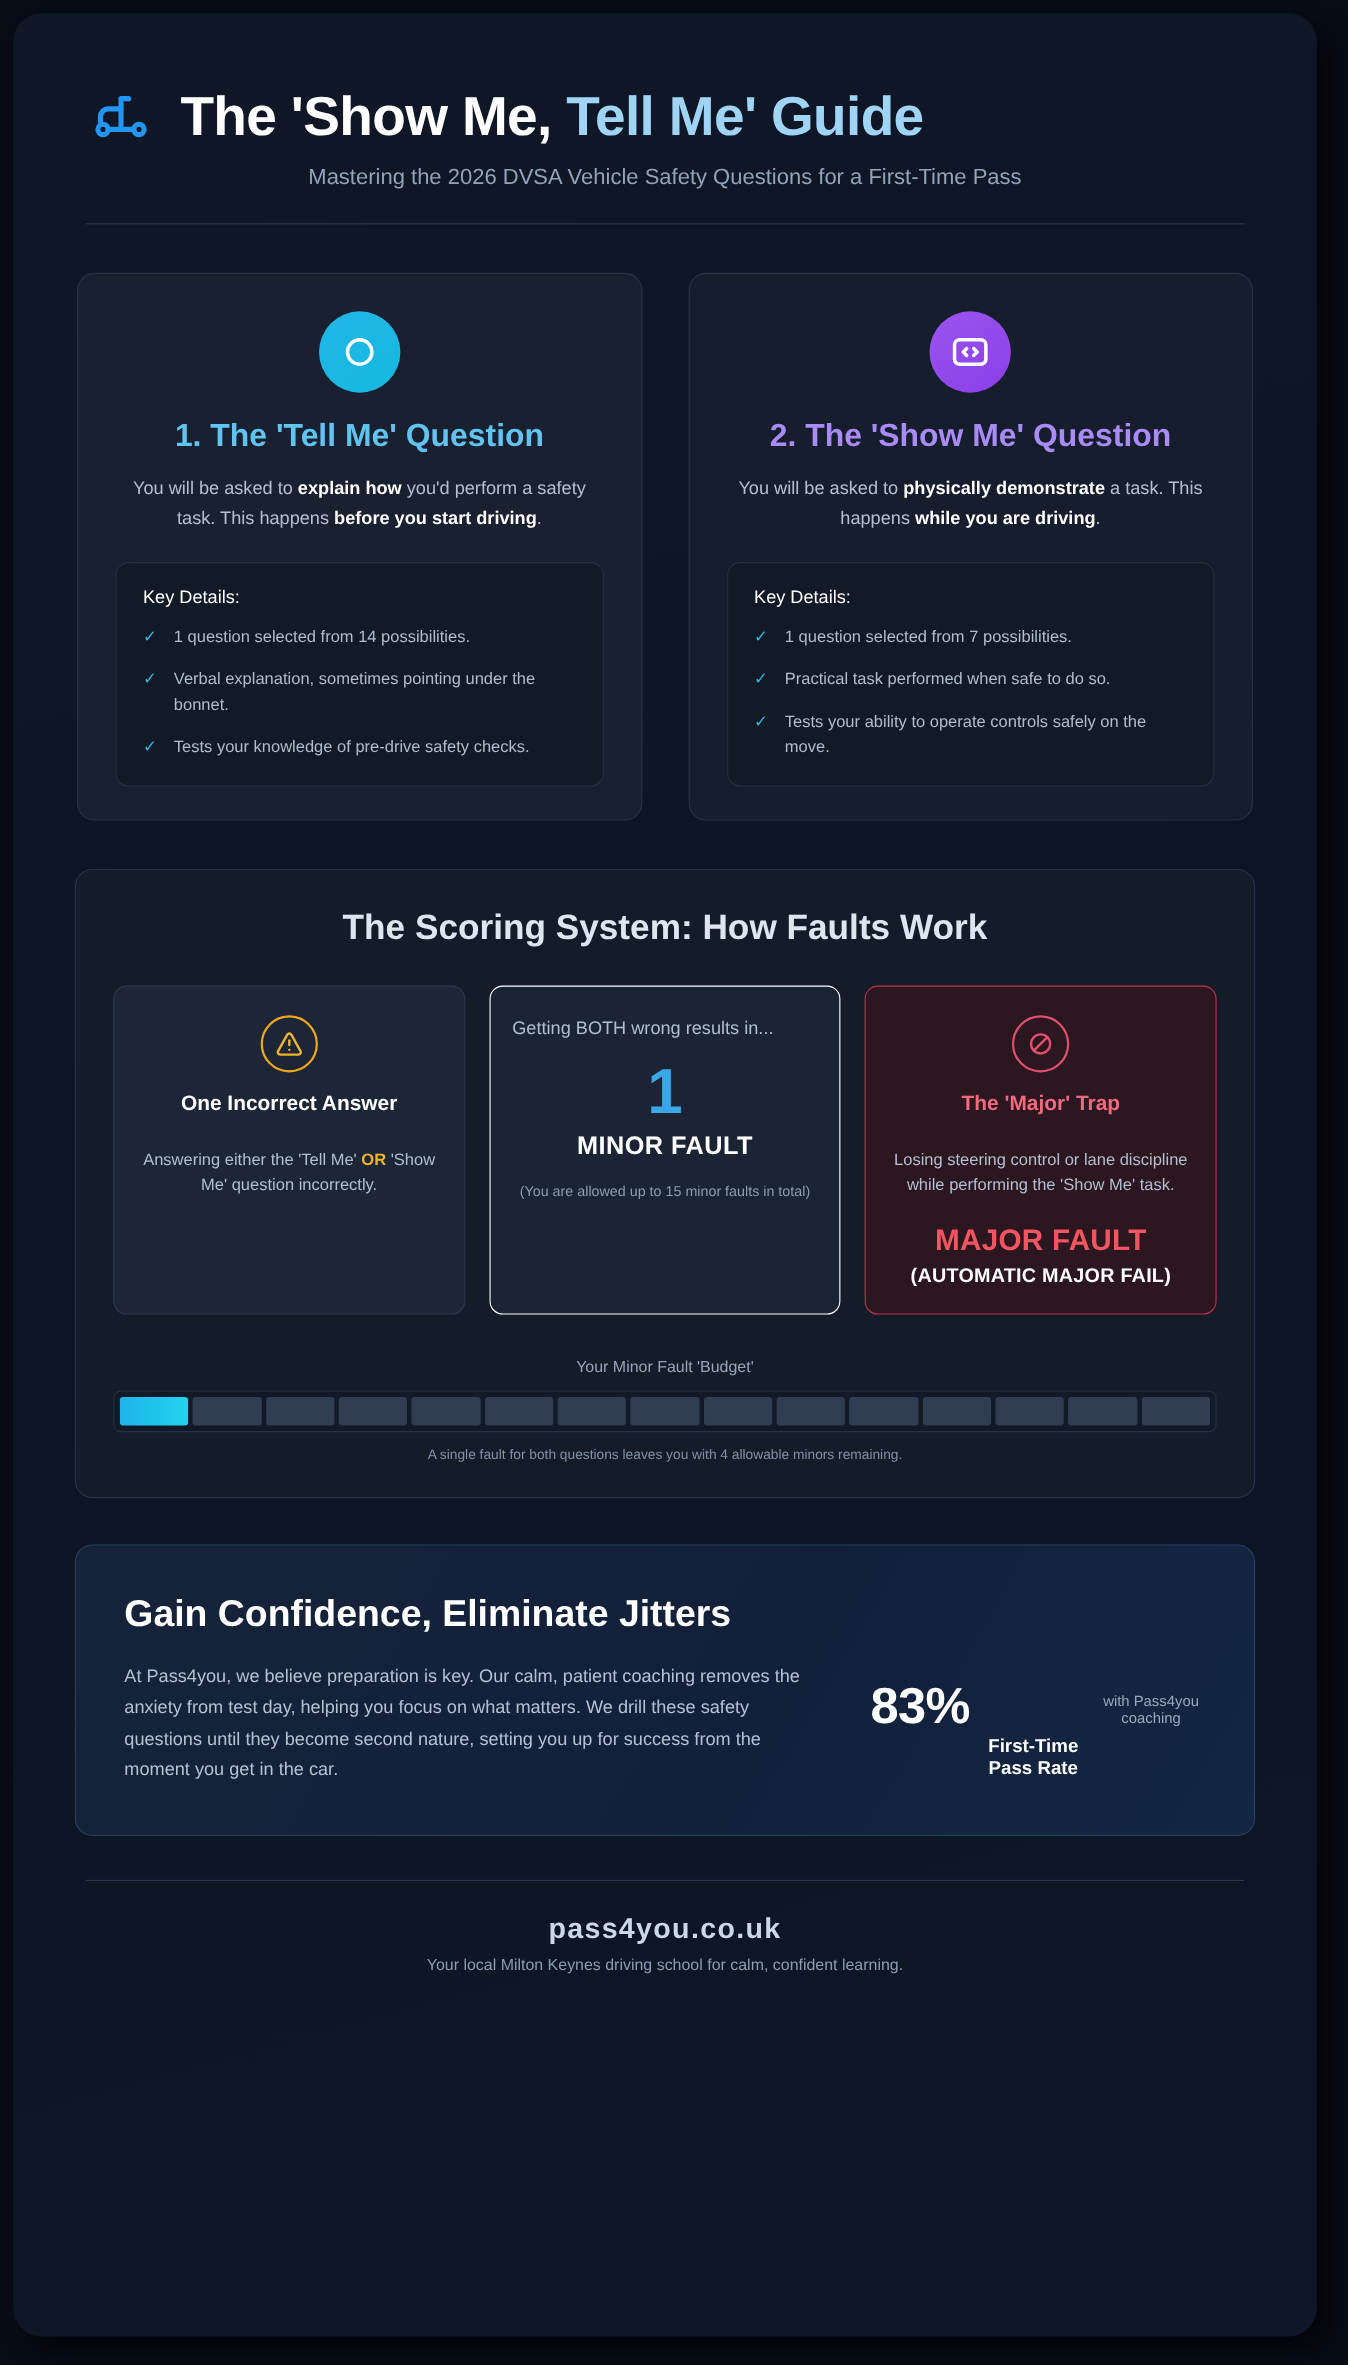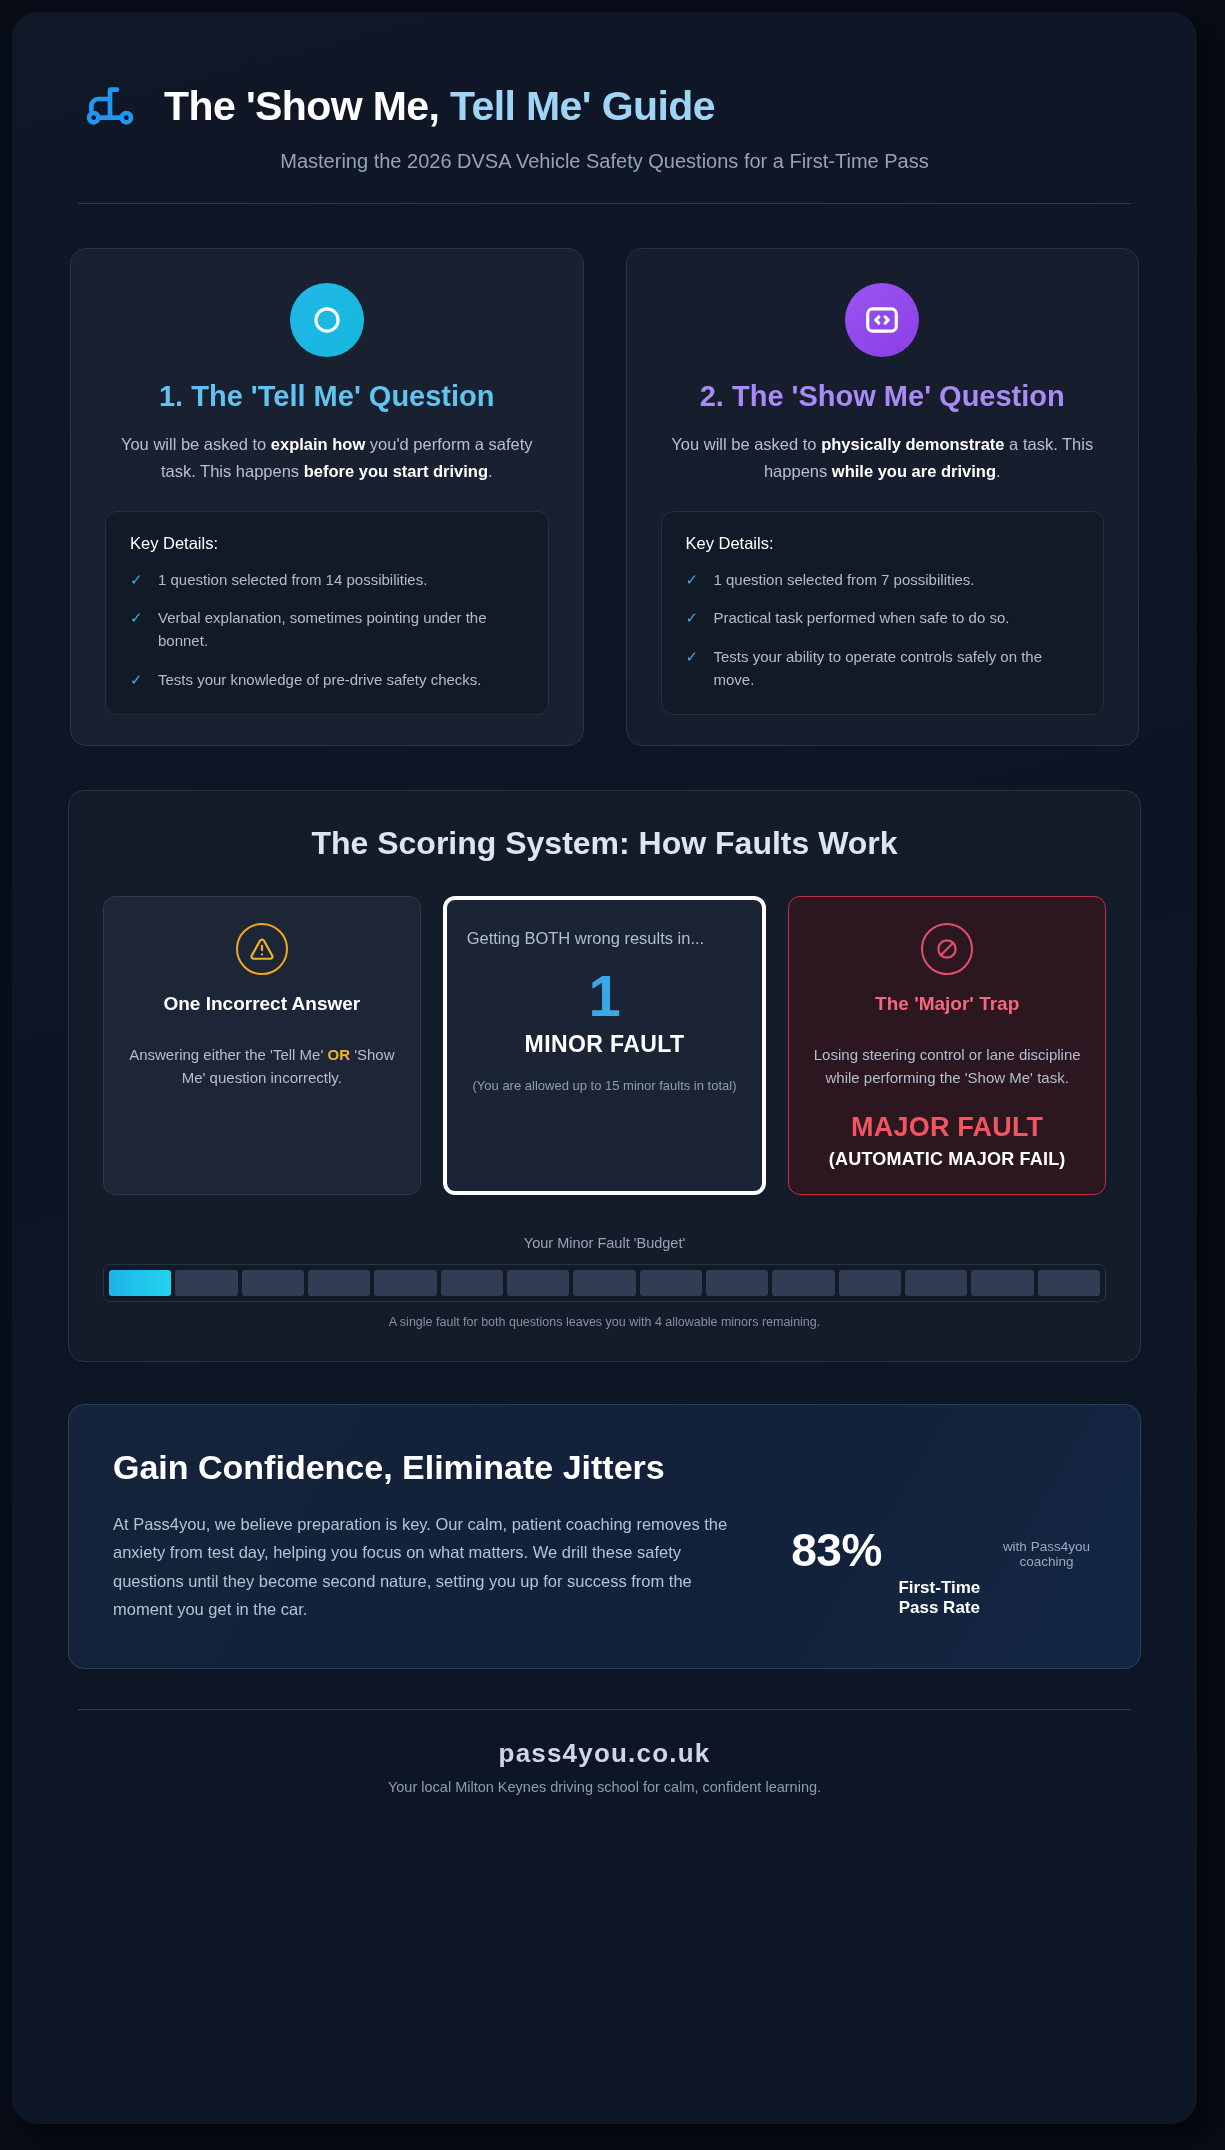--- a/index.html
+++ b/index.html
@@ -23,21 +23,21 @@
     position:relative;
     overflow:hidden;
   }
 
   
   .header { padding-top:22px; }
   .head-row { display:flex; align-items:center; gap:26px; padding-left:14px;}
   .logo-icon { width:56px; height:56px; flex:0 0 56px; color:#2196f3; }
   .logo-icon svg { width:56px; height:56px; display:block; }
   h1.title {
-    font-size:41px; font-weight:700; letter-spacing:-0.6px; line-height:1.08;
+    font-size:50px; font-weight:700; letter-spacing:-0.6px; line-height:1.08;
     color:#ffffff;
   }
   h1.title .hl { color:#9fd4f5; }
   .subtitle {
     margin-top:16px; text-align:center;
     font-size:20px; color:#93a3b8; font-weight:400;
   }
   .rule {
     margin:30px 10px 0 10px; height:1px;
     background:#2b394f;
@@ -94,21 +94,21 @@
   h2.sect {
     text-align:center; font-size:32px; font-weight:700; color:#dde5ef;
     margin-bottom:34px;
   }
   .three-col { display:flex; gap:22px; align-items:stretch; }
   .scard {
     flex:1 1 0; border-radius:12px; padding:26px 20px 24px 20px;
     display:flex; flex-direction:column; align-items:center;
   }
   .scard.s1 { background:#1d2636; border:1px solid #2c3purple; border:1px solid #2c3950; }
-  .scard.s2 { background:#1a2434; border:4px solid #ffffff; }
+  .scard.s2 { background:#1a2434; border:1px solid #ffffff; }
   .scard.s3 { background:#2c1620; border:1px solid #c0304a;align-items:center; }
   .ring {
     width:52px; height:52px; border-radius:50%; border:2px solid;
     display:flex; align-items:center; justify-content:center; margin-bottom:18px;
   }
   .ring.amber { border-color:#f0a818; color:#f0b42a; }
   .ring.red { border-color:#e0506a; color:#e0506a; }
   .ring svg { width:26px; height:26px; display:block; }
   .s-title { font-size:19px; font-weight:700; color:#ffffff; margin-bottom:28px; text-align:center;}
   .s-title.red { color:#f2697f; }

